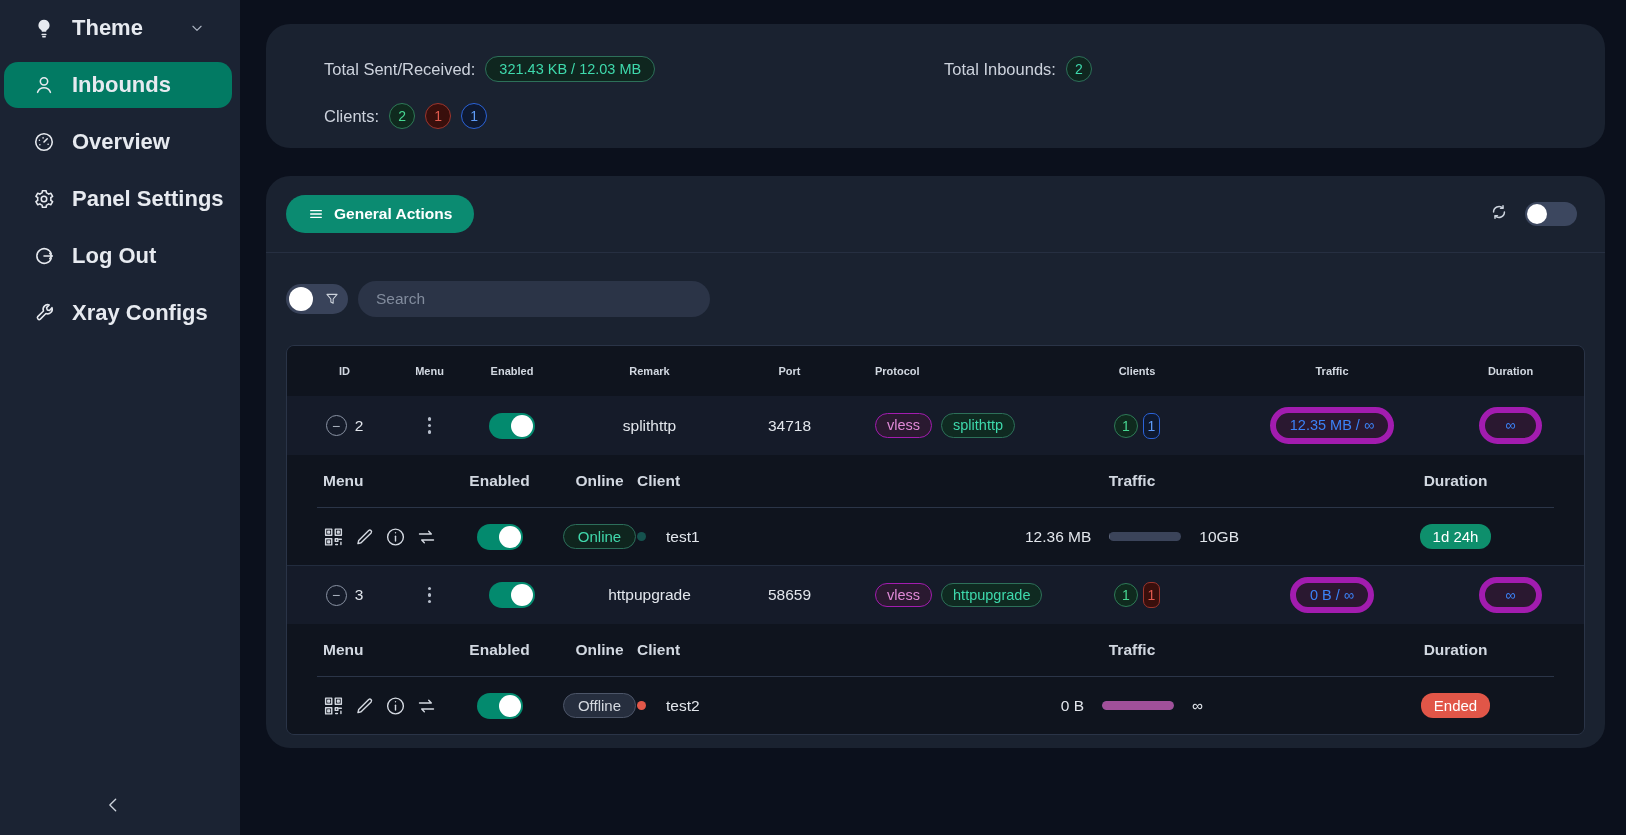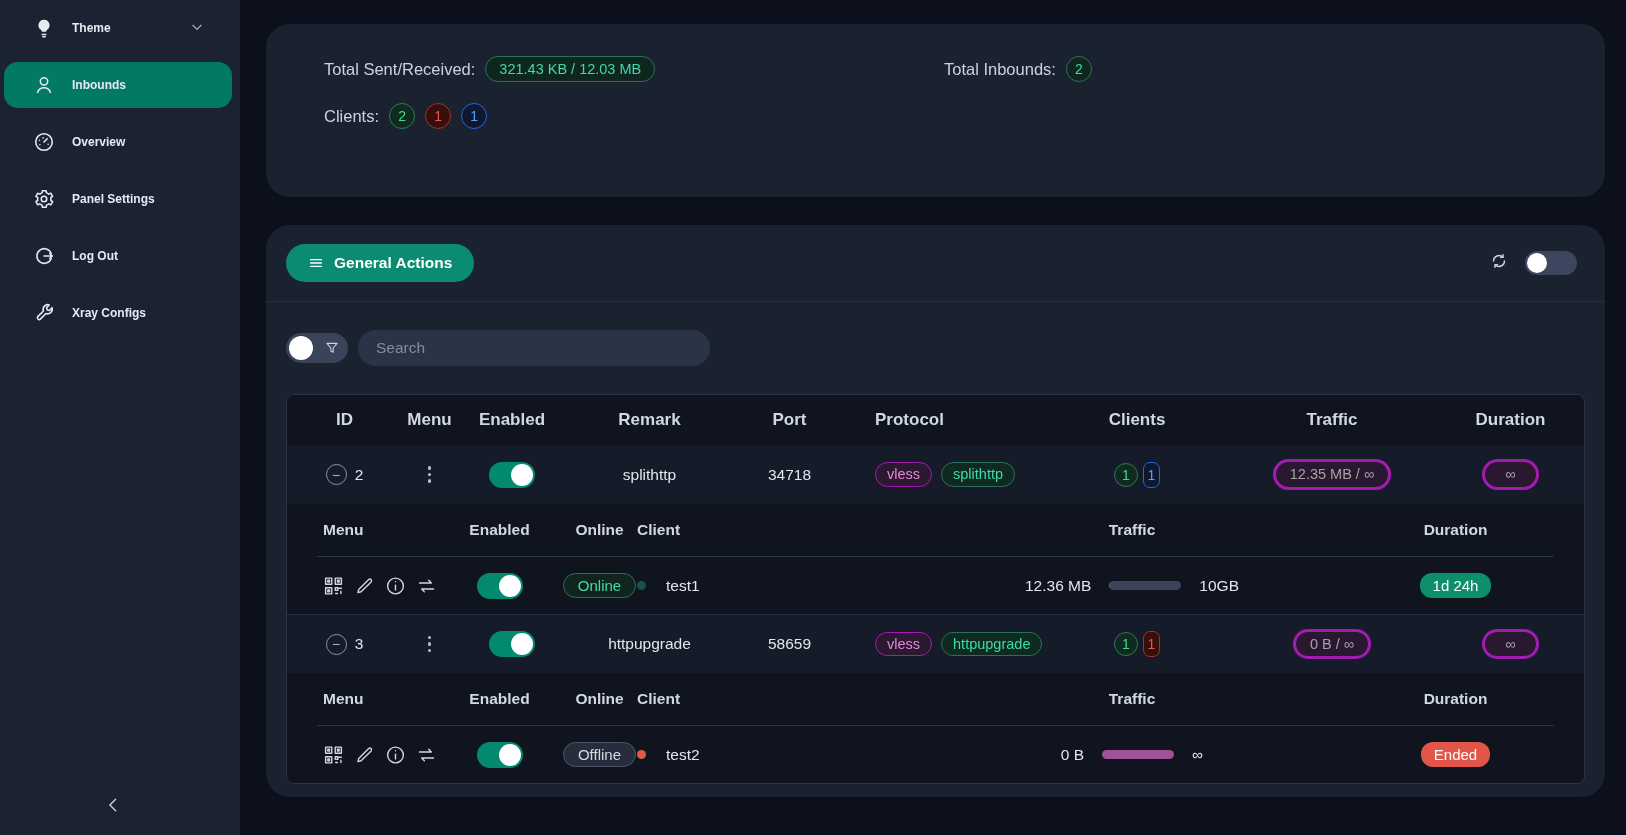--- a/index.html
+++ b/index.html
@@ -11,41 +11,41 @@
     display:flex;
   }
   
   .sidebar {
     width:240px; flex-shrink:0; background:#1b2333;
     position:relative; padding-top:5px;
   }
   .side-item {
     display:flex; align-items:center; gap:17px;
     height:46px; margin:0 8px 11px 4px; padding-left:29px;
-    color:#e7eaf0; font-size:12px; font-weight:700;
+    color:#e7eaf0; font-size:22px; font-weight:700;
     border-radius:14px; cursor:pointer;
   }
   .side-item.active { background:#027a63; }
   .side-icon { width:22px; height:22px; flex-shrink:0; display:flex; align-items:center; justify-content:center; }
   .side-icon svg { width:22px; height:22px; stroke:#e7eaf0; fill:none; stroke-width:1.7; stroke-linecap:round; stroke-linejoin:round; }
   .side-chevron { margin-left:auto; margin-right:28px; }
   .side-chevron svg { width:14px; height:14px; stroke:#aab2c0; fill:none; stroke-width:2; stroke-linecap:round; stroke-linejoin:round; }
   .collapse-btn { position:absolute; bottom:16px; left:104px; width:24px; height:24px; cursor:pointer; }
   .collapse-btn svg { width:20px; height:20px; stroke:#cdd3dc; fill:none; stroke-width:1.6; stroke-linecap:round; stroke-linejoin:round; }
 
   
   .main { flex:1; padding:24px 21px 0 26px; }
   .card { background:#1a2230; border-radius:24px; }
-  .card-stats { height:173px; margin-bottom:28px; padding:30px 0 0 58px; }
+  .card-stats { height:124px; margin-bottom:28px; padding:30px 0 0 58px; }
   .stats-grid { display:grid; grid-template-columns:620px 1fr; row-gap:17px; }
   .stat { display:flex; align-items:center; gap:10px; height:30px; font-size:16.5px; color:#ccd2dc; }
 
   .pill { display:inline-flex; align-items:center; justify-content:center; border-radius:999px; font-size:14.5px; line-height:1; }
   .pill-teal { border:1px solid #2d7059; background:#0f261f; color:#3ed9ac; padding:5px 13px; }
-  .pill-pink { border:3px solid #a21caf; background:#2a1830; color:#a3a3a3; padding:5px 14px; }
+  .pill-pink { border:6px solid #a21caf; background:#2a1830; color:#3b82f6; padding:5px 14px; }
   .cnt { display:inline-flex; align-items:center; justify-content:center; font-size:14px; }
   .cnt-circle { width:26px; height:26px; border-radius:50%; }
   .c-green { border:1px solid #2e7a57; background:#0f2a1e; color:#47d792; }
   .c-red   { border:1px solid #9c352d; background:#390f0c; color:#e15a4e; }
   .c-blue  { border:1px solid #2b63d8; background:#0e1930; color:#5f9cf8; }
   .cnt-rect { width:17px; height:26px; border-radius:7px; }
   .cnt-sm { width:24px; height:24px; border-radius:50%; }
 
   
   .card-table { height:572px; }
@@ -72,21 +72,21 @@
     font-family:inherit; font-size:15.5px; padding:0 18px;
   }
   .search-input::placeholder { color:#828c9d; }
 
   
   .table { margin:14px 20px 0 20px; border:1px solid #2a3447; border-radius:8px; overflow:hidden; }
   .main-grid { display:grid; grid-template-columns:115px 55px 110px 165px 115px 200px 180px 210px 1fr; align-items:center; }
   .sub-grid  { display:grid; grid-template-columns:150px 125px 75px 300px 390px 1fr; align-items:center; }
   .cell { display:flex; align-items:center; justify-content:center; gap:8px; }
   .cell.left { justify-content:flex-start; }
-  .t-head { height:50px; background:#0f141e; font-size:17px; font-weight:700; color:#d2d8e1; }
+  .t-head { height:50px; background:#0f141e; font-size:11px; font-weight:700; color:#d2d8e1; }
   .t-row  { height:59px; background:#151b29; font-size:15.5px; color:#e2e6ec; }
   .expanded { background:#0f141e; }
   .sub-head { height:52px; font-size:15.5px; font-weight:700; color:#d2d8e1; }
   .sub-row  { height:57px; font-size:15.5px; color:#e2e6ec; }
   .hr { height:1px; background:#2b3548; margin:0 30px; }
   .pad-proto { padding-left:28px; }
   .pad-menu { padding-left:36px; }
 
   .collapse-row { width:21px; height:21px; border-radius:50%; border:1px solid #8a93a4; color:#aeb5c2;
     display:inline-flex; align-items:center; justify-content:center; font-size:14px; line-height:1; cursor:pointer; }

